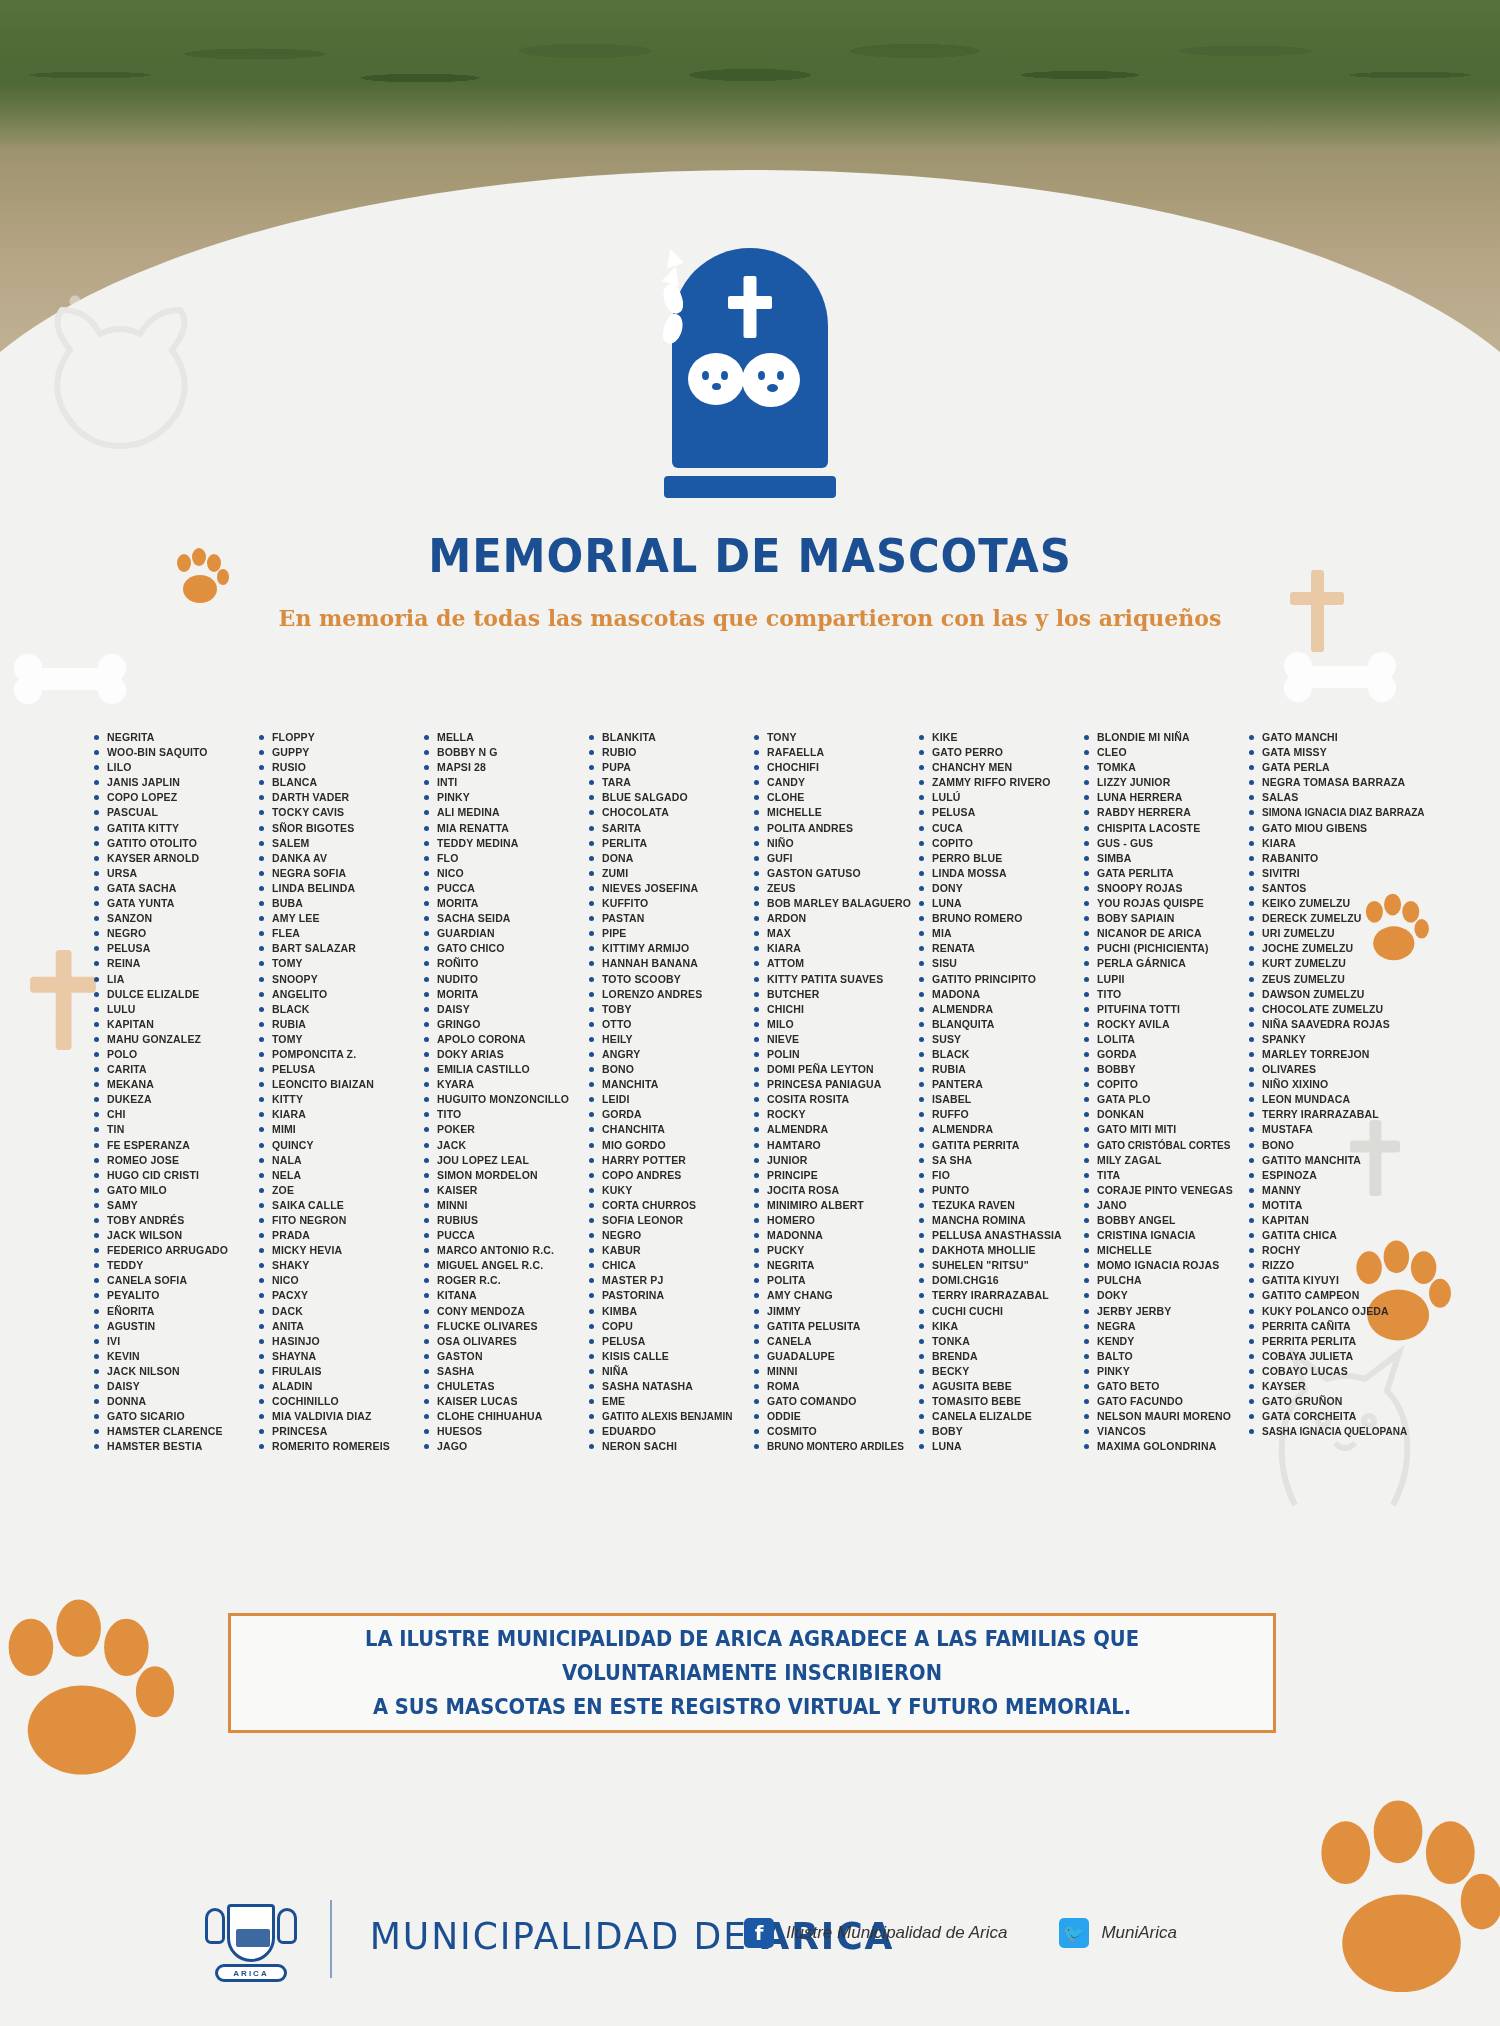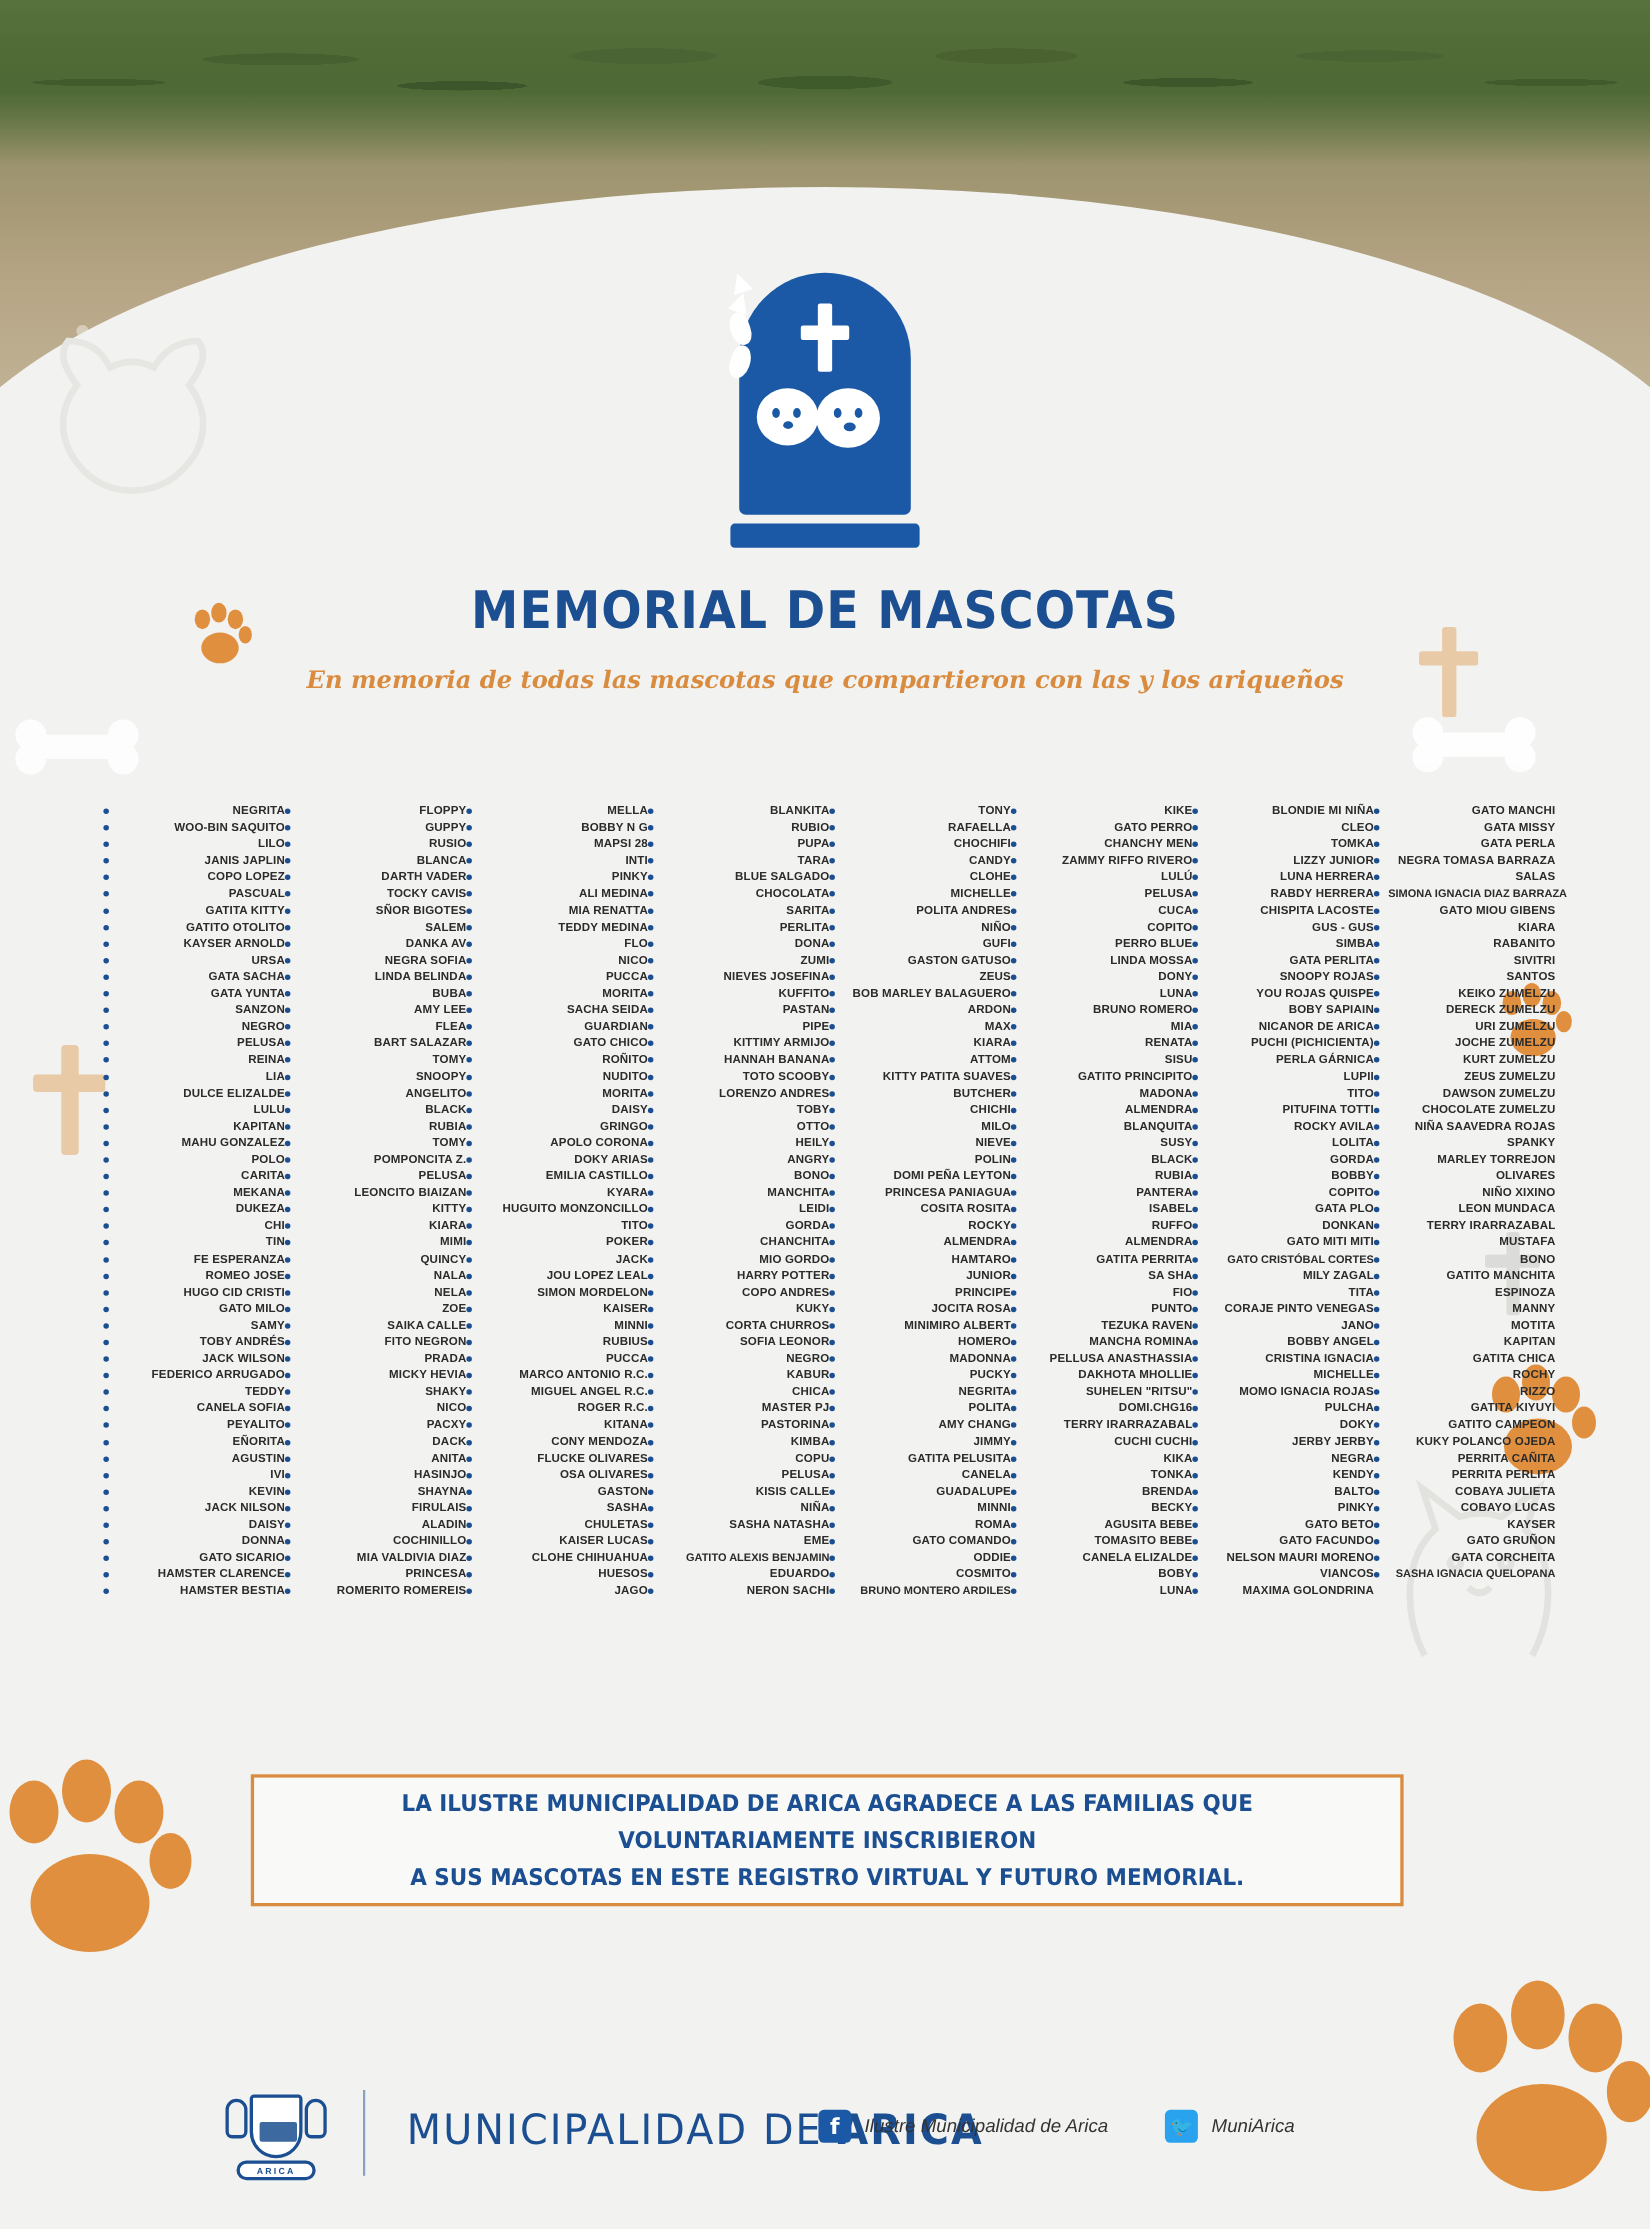--- a/index.html
+++ b/index.html
@@ -100,30 +100,30 @@
   .title{
     position:absolute; top:528px; left:0; width:1500px; text-align:center;
     font-family:"DejaVu Sans", sans-serif;
     font-weight:bold; font-size:47px; letter-spacing:1px;
     color:#1b4f91; z-index:6;
     transform:scaleX(.92);
   }
   .subtitle{
     position:absolute; top:605px; left:0; width:1500px; text-align:center;
     font-family:"DejaVu Serif", serif;
-    font-style:italic; font-weight:bold; font-size:22px;
+    font-weight:bold; font-size:22px;
     color:#d98c3f; z-index:6;
   }
 
   
   .names{
     position:absolute; top:730px; left:94px; width:1320px; height:520px;
     display:flex; gap:0; z-index:6;
   }
-  .col{ width:165px;text-align:right; }
+  .col{ width:165px; }
   .col ul{ list-style:none; margin:0; padding:0; }
   .col li{
     position:relative;
     font-size:10.5px; font-weight:bold; color:#2b2b2b;
     line-height:15.1px; padding-left:13px;
     letter-spacing:.15px;
     white-space:nowrap;
   }
   .col li::before{
     content:""; position:absolute; left:0; top:5px;

